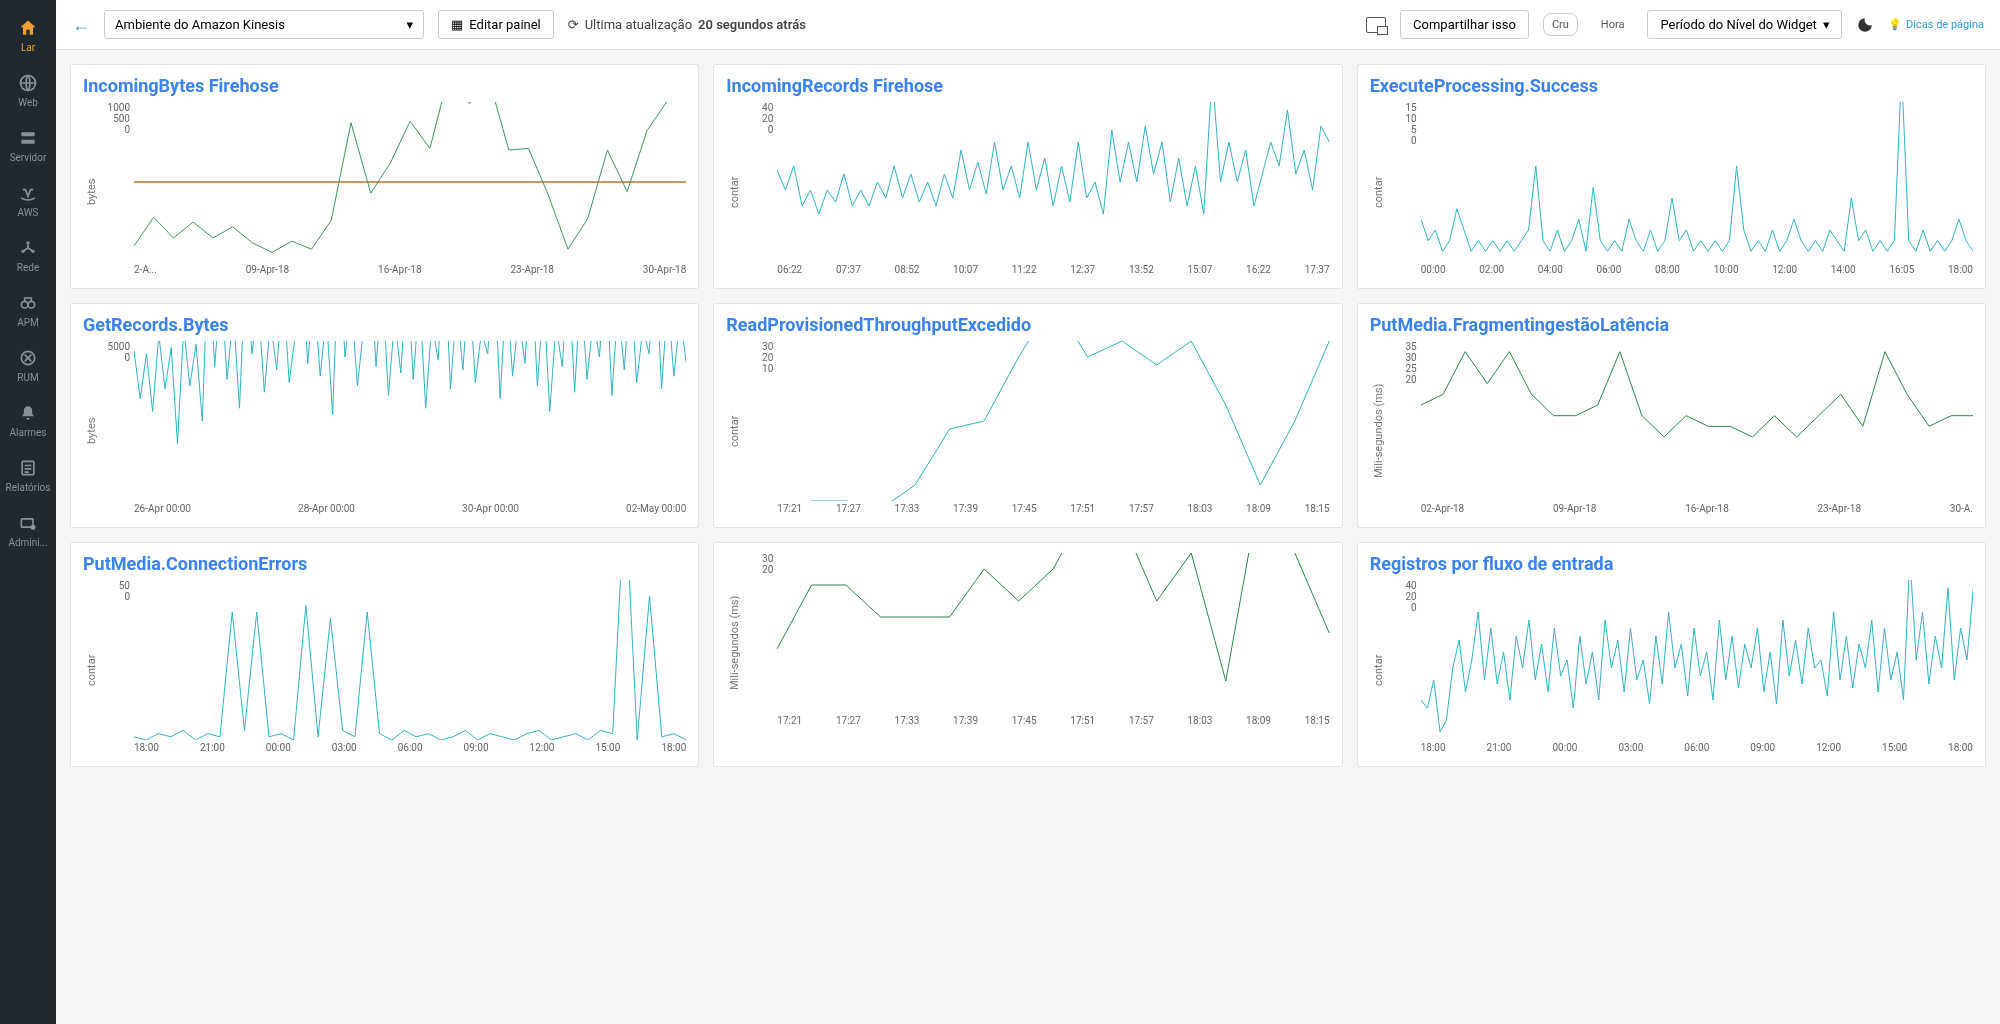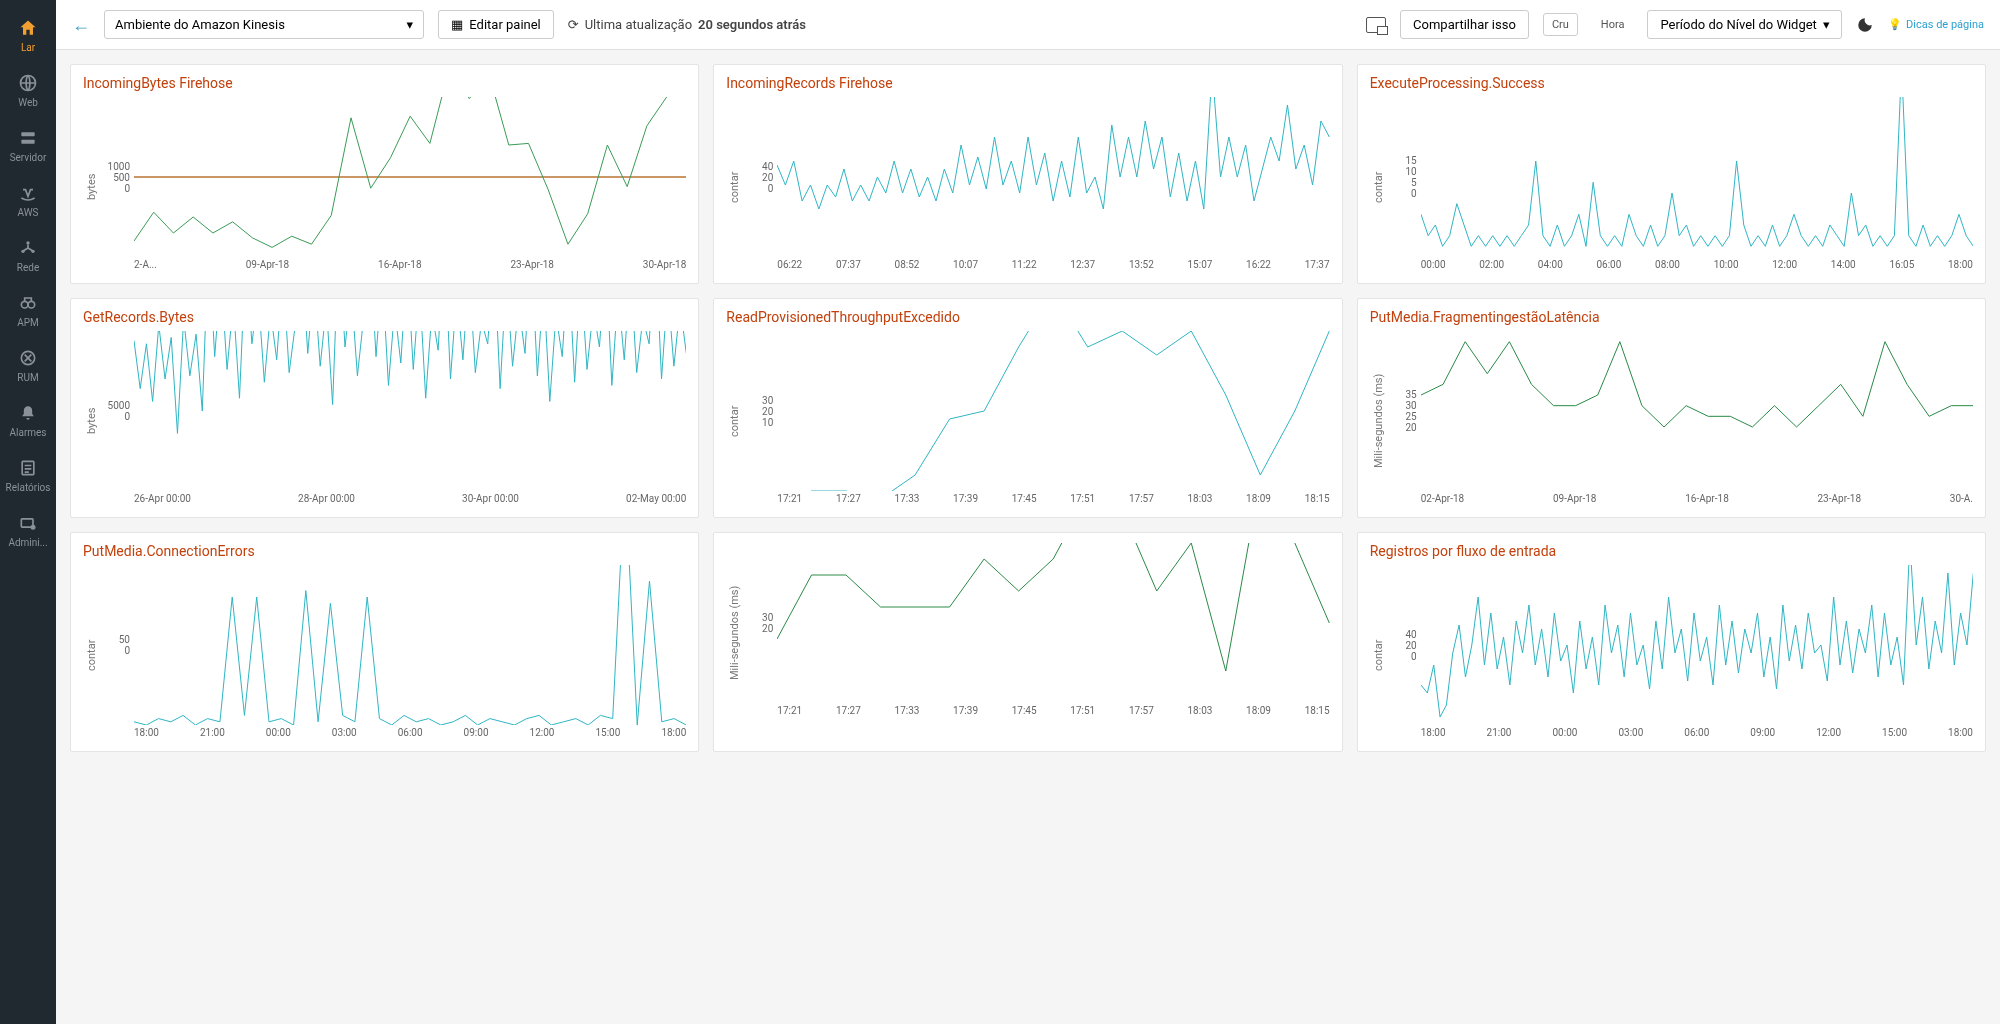--- a/index.html
+++ b/index.html
@@ -10,31 +10,31 @@
 .sidebar-item .icon{width:20px;height:20px;display:flex;align-items:center;justify-content:center}
 .sidebar-item .icon svg{width:100%;height:100%;fill:currentColor}
 .main{flex:1;display:flex;flex-direction:column;overflow:auto}
 .topbar{display:flex;align-items:center;gap:14px;padding:10px 16px;background:#fff;border-bottom:1px solid #e0e0e0}
 .back-btn{color:#3b9fbf;cursor:pointer;font-size:18px}
 .dash-select{border:1px solid #ccc;border-radius:3px;padding:6px 10px;font-size:13px;width:320px;display:flex;justify-content:space-between;align-items:center;cursor:pointer;background:#fff}
 .btn{border:1px solid #ccc;border-radius:3px;padding:6px 12px;font-size:13px;display:flex;align-items:center;gap:6px;cursor:pointer;background:#fff}
 .refresh{display:flex;align-items:center;gap:6px;font-size:13px;color:#444}
 .refresh .ago{font-weight:600}
 .spacer{flex:1}
-.small-btn{border:1px solid #ccc;border-radius:3px;padding:4px 8px;font-size:11px;cursor:pointer;background:#fff;color:#555}
+.small-btn{border:1px solid #ccc;border-radius:8px;padding:4px 8px;font-size:11px;cursor:pointer;background:#fff;color:#555}
 .small-btn.noborder{border-color:transparent}
 .tips{color:#2ca0d0;font-size:11px;display:flex;align-items:center;gap:4px;cursor:pointer}
 .grid{display:grid;grid-template-columns:repeat(3,1fr);gap:14px;padding:14px}
 .card{background:#fff;border:1px solid #e4e4e4;border-radius:2px;padding:10px 12px 6px}
-.card-title{font-size:14px;color:#c2410c;margin-bottom:6px;font-weight:400}
+.card-title{font-size:18px;color:#3b82f6;margin-bottom:6px;font-weight:700}
 .chart{position:relative;height:180px;display:flex}
 .ylab{writing-mode:vertical-rl;transform:rotate(180deg);font-size:11px;color:#777;text-align:center;padding:0 2px}
 .plot{flex:1;position:relative}
 .plot svg{position:absolute;inset:0;width:100%;height:100%}
-.yticks{position:absolute;left:0;top:0;bottom:20px;width:34px;display:flex;flex-direction:column;justify-content:center;font-size:10px;color:#666;text-align:right;padding-right:4px}
+.yticks{position:absolute;left:0;top:0;bottom:20px;width:34px;display:flex;flex-direction:column;justify-content:flex-start;font-size:10px;color:#666;text-align:right;padding-right:4px}
 .xticks{position:absolute;left:34px;right:0;bottom:0;height:18px;display:flex;justify-content:space-between;font-size:10px;color:#666}
 .plotarea{position:absolute;left:34px;right:0;top:0;bottom:20px}
 .moon{width:18px;height:18px;cursor:pointer}
 .cast-icon{width:20px;height:16px;border:1.5px solid #555;border-radius:2px;position:relative;cursor:pointer}
 .cast-icon:after{content:"";position:absolute;right:-3px;bottom:-3px;width:9px;height:7px;border:1.5px solid #555;background:#fff}
 </style>
 </head>
 <body>
 
 <div class="sidebar">

